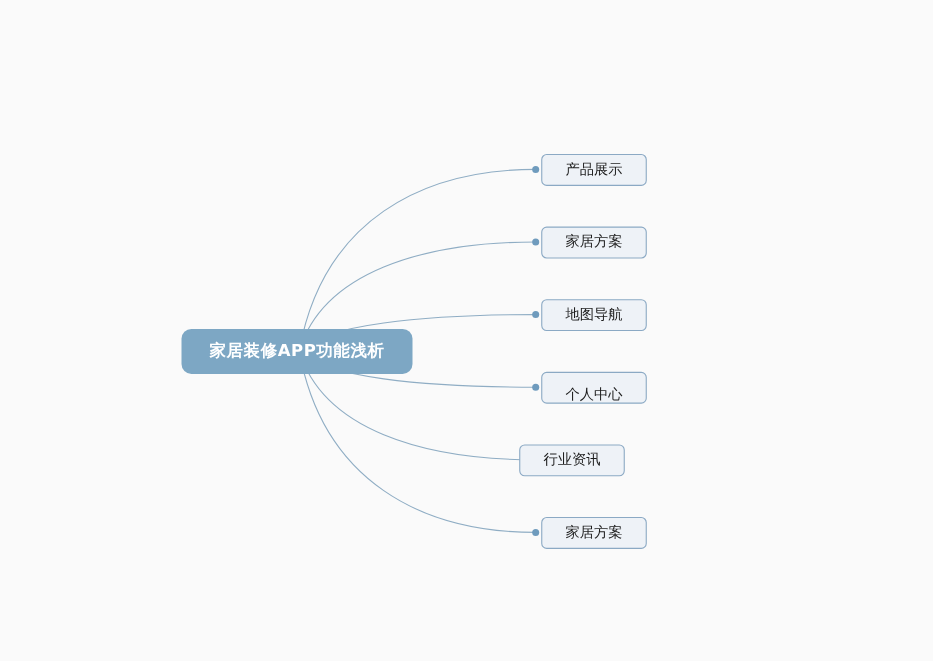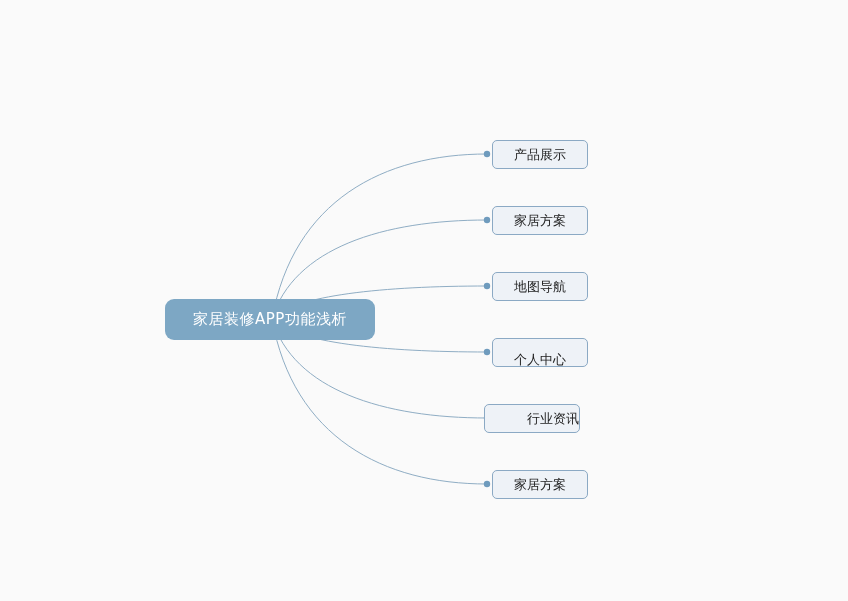--- a/index.html
+++ b/index.html
@@ -45,21 +45,21 @@
     border-radius: 9px;
     z-index: 3;
     display: flex;
     align-items: center;
     justify-content: center;
     box-sizing: border-box;
   }
   .root-label {
     color: #ffffff;
     font-size: 15px;
-    font-weight: normal;
+    font-weight: bold;
     letter-spacing: 0.5px;
     line-height: 1;
     white-space: nowrap;
   }
   .branch-node {
     position: absolute;
     width: 96px;
     height: 29px;
     background: #eef2f7;
     border: 1px solid #8ba9c4;
@@ -106,19 +106,19 @@
     </div>
     <div class="branch-node" style="left: 492px; top: 206px;">
       <span class="branch-label">家居方案</span>
     </div>
     <div class="branch-node" style="left: 492px; top: 272px;">
       <span class="branch-label">地图导航</span>
     </div>
     <div class="branch-node" style="left: 492px; top: 338px; align-items: flex-end;">
       <span class="branch-label">个人中心</span>
     </div>
-    <div class="branch-node" style="left: 484px; top: 404px; justify-content: flex-end;">
+    <div class="branch-node" style="left: 472px; top: 404px;">
       <span class="branch-label">行业资讯</span>
     </div>
     <div class="branch-node" style="left: 492px; top: 470px;">
       <span class="branch-label">家居方案</span>
     </div>
   </div>
 
 </body></html>

